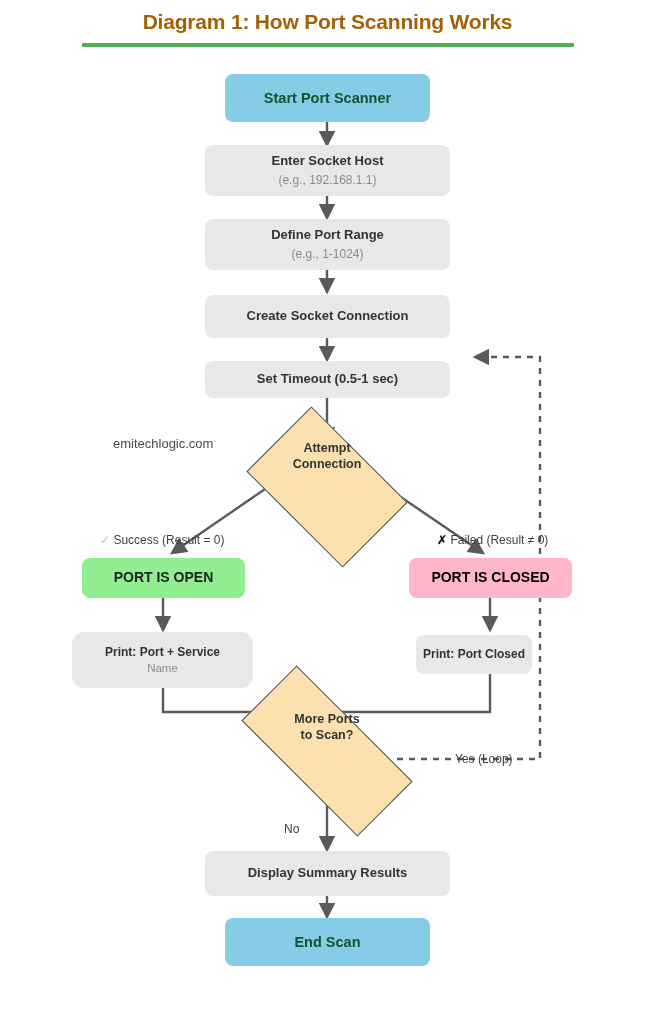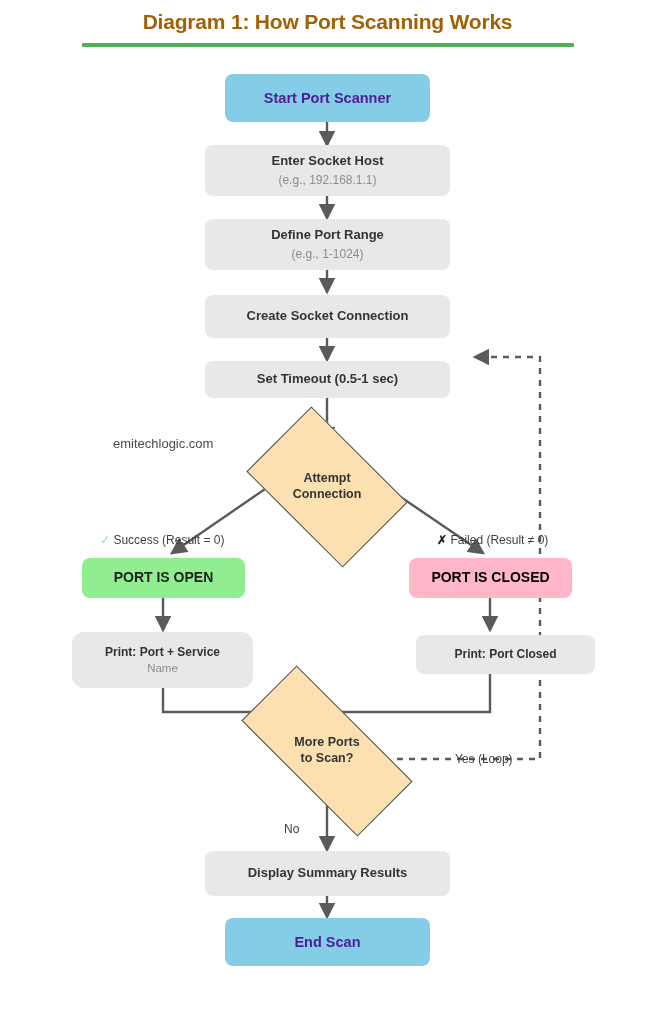--- a/index.html
+++ b/index.html
@@ -75,21 +75,21 @@
     color: #8c8c8c;
     margin-top: 3px;
   }
 
   .node-terminal {
     background: #85CDE6;
     color: #ffffff;
   }
   .node-terminal .main-label {
     font-size: 14.5px;
-    color: #4c1d95;
+    color: #14532d;
   }
 
   .node-process {
     background: #E8E8E8;
     color: #333333;
   }
   .node-process .main-label { color: #333333; }
 
   .node-open {
     background: #90EE90;
@@ -103,21 +103,21 @@
   }
   .node-closed .main-label { font-size: 14px; color: #000000; }
 
   .node-small .main-label { font-size: 12px; }
   .node-small .sub-label  { font-size: 11.5px; margin-top: 1px; }
 
   
   .decision {
     position: absolute;
     display: flex;
-    align-items: center;
+    align-items: flex-start;
     justify-content: center;
   }
   .decision .diamond-face {
     position: absolute;
     left: 0; top: 0;
     width: 100%; height: 100%;
     background: #FCE0B0;
     border: 1.6px solid #4a4a4a;
     transform: rotate(45deg);
     box-sizing: border-box;
@@ -238,21 +238,21 @@
 
   <div class="node node-closed" style="left:409px; top:558px; width:163px; height:40px;">
     <span class="main-label">PORT IS CLOSED</span>
   </div>
 
   <div class="node node-process node-small" style="left:72px; top:632px; width:181px; height:56px;border-radius:12px;">
     <span class="main-label">Print: Port + Service</span>
     <span class="sub-label">Name</span>
   </div>
 
-  <div class="node node-process node-small" style="left:416px; top:635px; width:179px; height:39px;">
+  <div class="node node-process node-small" style="left:416px; top:635px; width:116px; height:39px;">
     <span class="main-label">Print: Port Closed</span>
   </div>
 
   <div class="decision" style="left:245px; top:712px; width:164px; height:78px;">
     <div class="diamond-face"></div>
     <div class="diamond-text">More Ports
 to Scan?</div>
   </div>
 
   <div class="node node-process" style="left:205px; top:851px; width:245px; height:45px;">

